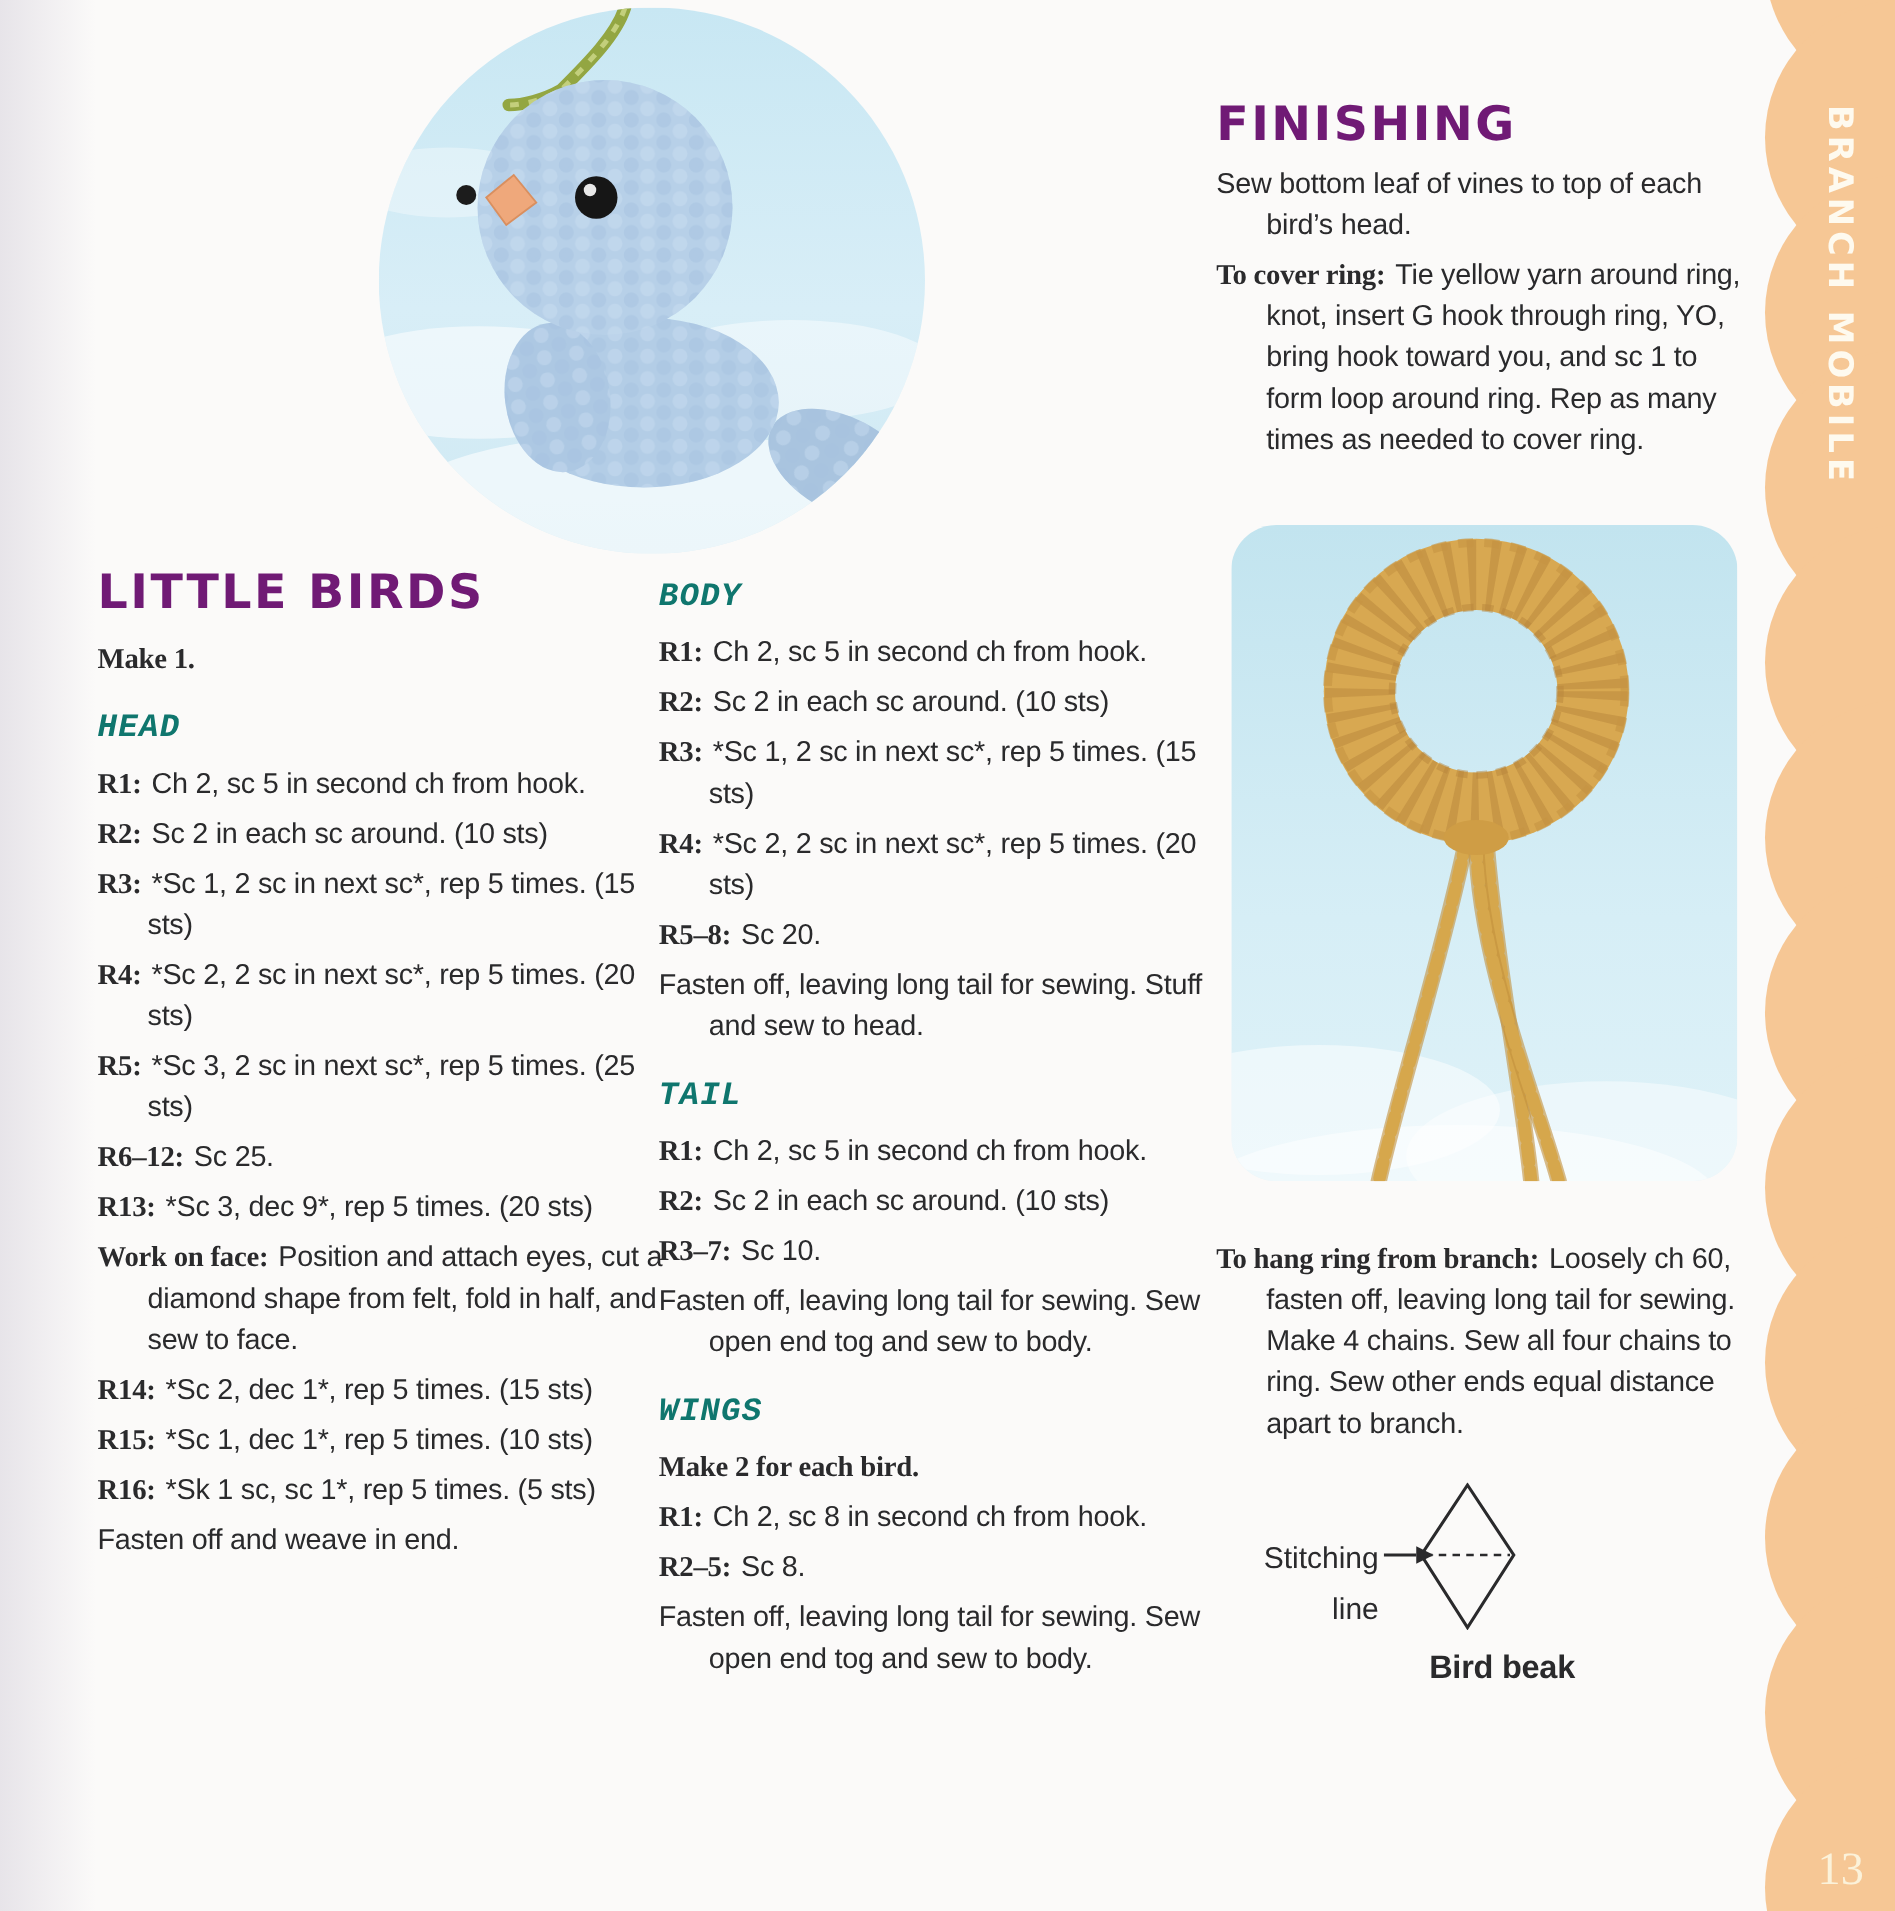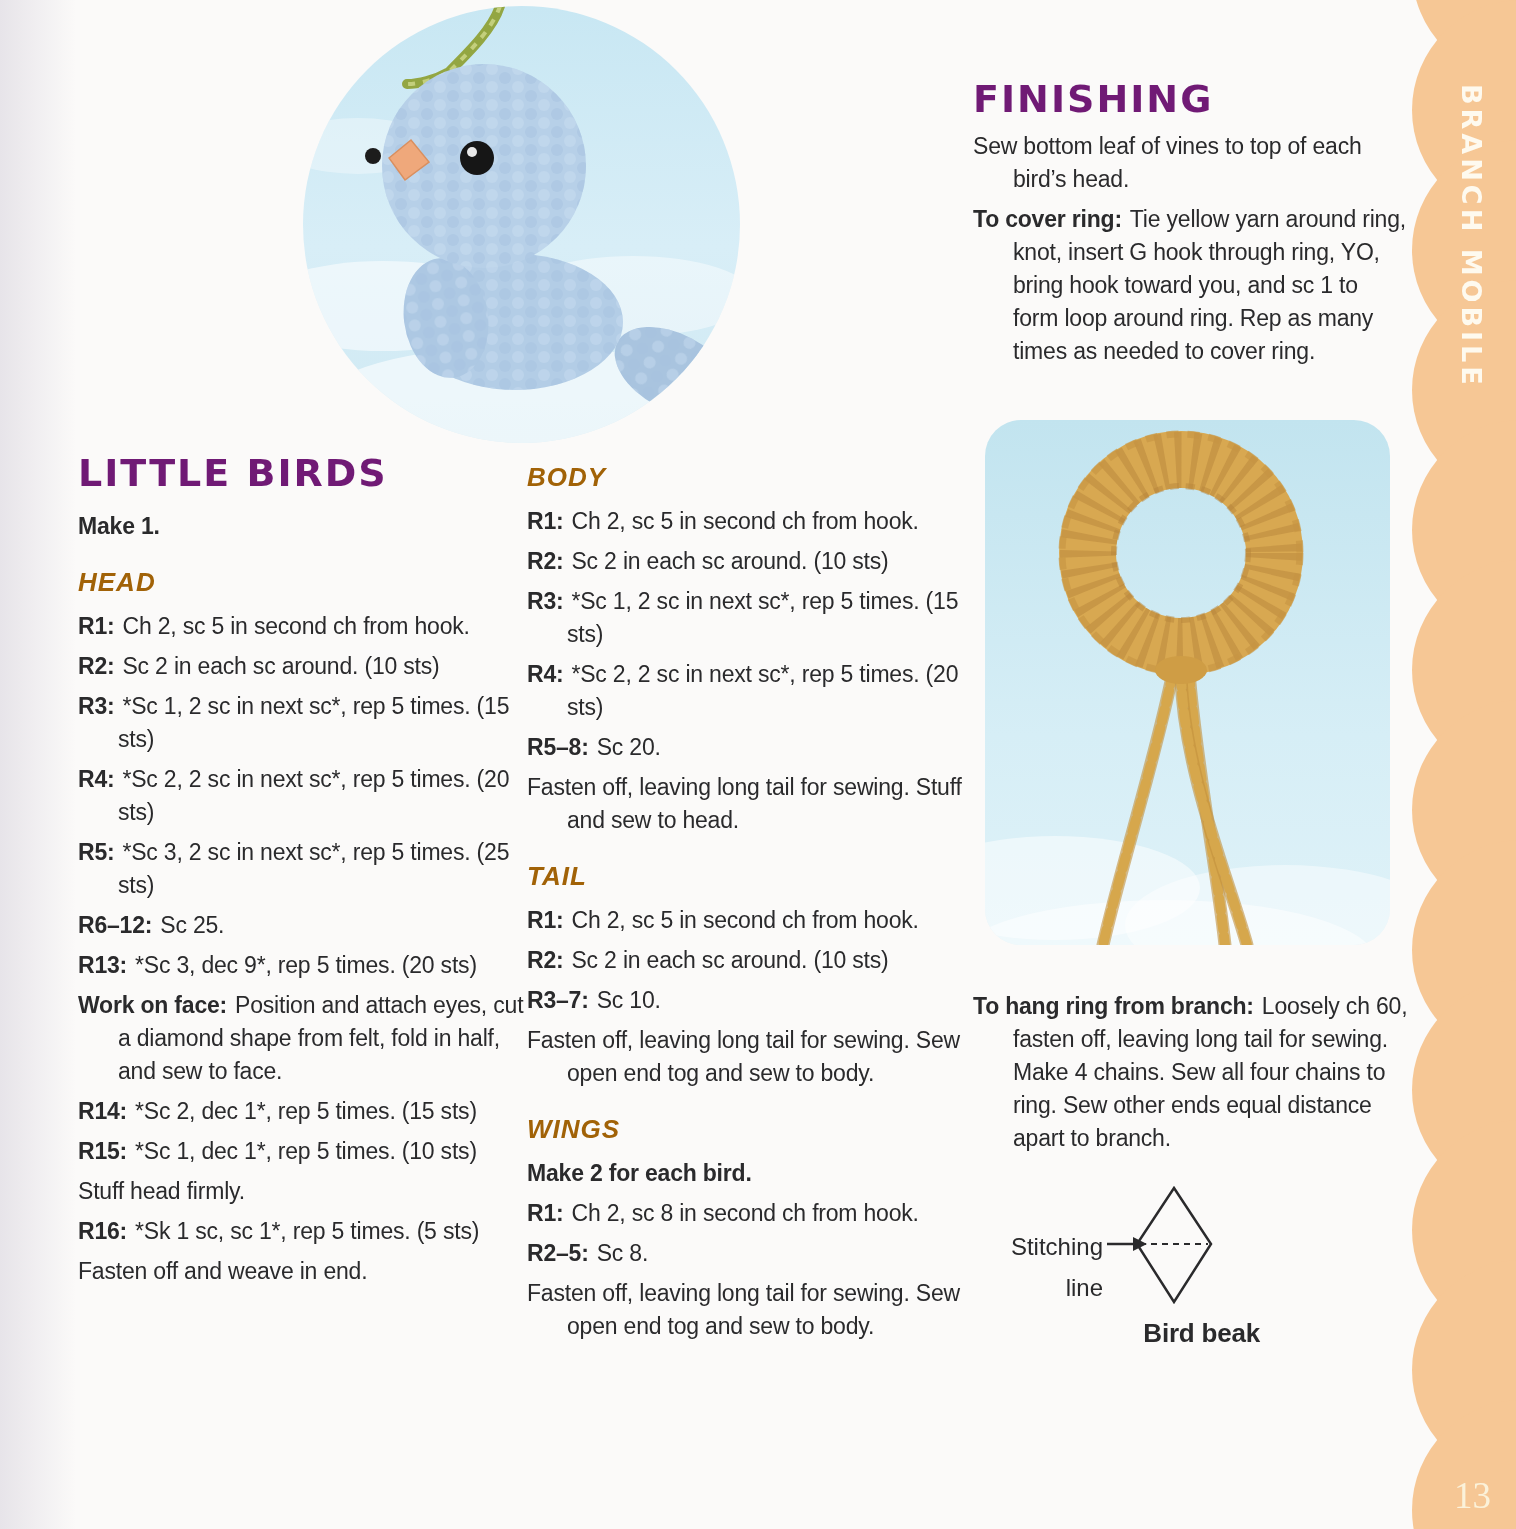--- a/index.html
+++ b/index.html
@@ -24,25 +24,25 @@
                 font-size:23px; line-height:33px; letter-spacing:-0.2px; }
 
   h2.fancy {
     margin:0 0 16px 0; font-family:"DejaVu Sans", sans-serif;
     font-size:38px; line-height:42px; font-weight:bold;
     color:#701a75; letter-spacing:2px;
   }
   .col3 h2.fancy { margin-bottom:10px; }
   h3.sub {
     margin:24px 0 13px 0; font-size:26px; line-height:30px;
-    font-weight:bold; font-style:italic; color:#a16207; letter-spacing:1px;
+    font-weight:bold; font-style:italic; color:#0f766e; letter-spacing:1px;font-family:Liberation Mono, monospace;
   }
   h3.sub:first-child { margin-top:0; }
   p.row { margin:0 0 7px 0; padding-left:40px; text-indent:-40px; }
-  b.lbl { margin-right:8px; }
+  b.lbl { margin-right:8px;font-family:Liberation Serif, serif; }
   b.lbl:empty { margin-right:0; }
 
   
   .photo-bird {
     position:absolute; left:303px; top:6px; width:437px; height:437px;
     border-radius:50%; overflow:hidden;
   }
   .photo-ring {
     position:absolute; left:985px; top:420px; width:405px; height:525px;
     border-radius:36px; overflow:hidden;
@@ -129,21 +129,20 @@
     <p class="row"><b class="lbl">R1:</b><span>Ch 2, sc 5 in second ch from hook.</span></p>
     <p class="row"><b class="lbl">R2:</b><span>Sc 2 in each sc around. (10 sts)</span></p>
     <p class="row"><b class="lbl">R3:</b><span>*Sc 1, 2 sc in next sc*, rep 5 times. (15 sts)</span></p>
     <p class="row"><b class="lbl">R4:</b><span>*Sc 2, 2 sc in next sc*, rep 5 times. (20 sts)</span></p>
     <p class="row"><b class="lbl">R5:</b><span>*Sc 3, 2 sc in next sc*, rep 5 times. (25 sts)</span></p>
     <p class="row"><b class="lbl">R6–12:</b><span>Sc 25.</span></p>
     <p class="row"><b class="lbl">R13:</b><span>*Sc 3, dec 9*, rep 5 times. (20 sts)</span></p>
     <p class="row"><b class="lbl">Work on face:</b><span>Position and attach eyes, cut a diamond shape from felt, fold in half, and sew to face.</span></p>
     <p class="row"><b class="lbl">R14:</b><span>*Sc 2, dec 1*, rep 5 times. (15 sts)</span></p>
     <p class="row"><b class="lbl">R15:</b><span>*Sc 1, dec 1*, rep 5 times. (10 sts)</span></p>
-    <p class="row"><b class="lbl"></b><span>Stuff head firmly.</span></p>
     <p class="row"><b class="lbl">R16:</b><span>*Sk 1 sc, sc 1*, rep 5 times. (5 sts)</span></p>
     <p class="row"><b class="lbl"></b><span>Fasten off and weave in end.</span></p>
   </section>
 
   <section class="col col2">
     <h3 class="sub">BODY</h3>
     <p class="row"><b class="lbl">R1:</b><span>Ch 2, sc 5 in second ch from hook.</span></p>
     <p class="row"><b class="lbl">R2:</b><span>Sc 2 in each sc around. (10 sts)</span></p>
     <p class="row"><b class="lbl">R3:</b><span>*Sc 1, 2 sc in next sc*, rep 5 times. (15 sts)</span></p>
     <p class="row"><b class="lbl">R4:</b><span>*Sc 2, 2 sc in next sc*, rep 5 times. (20 sts)</span></p>

